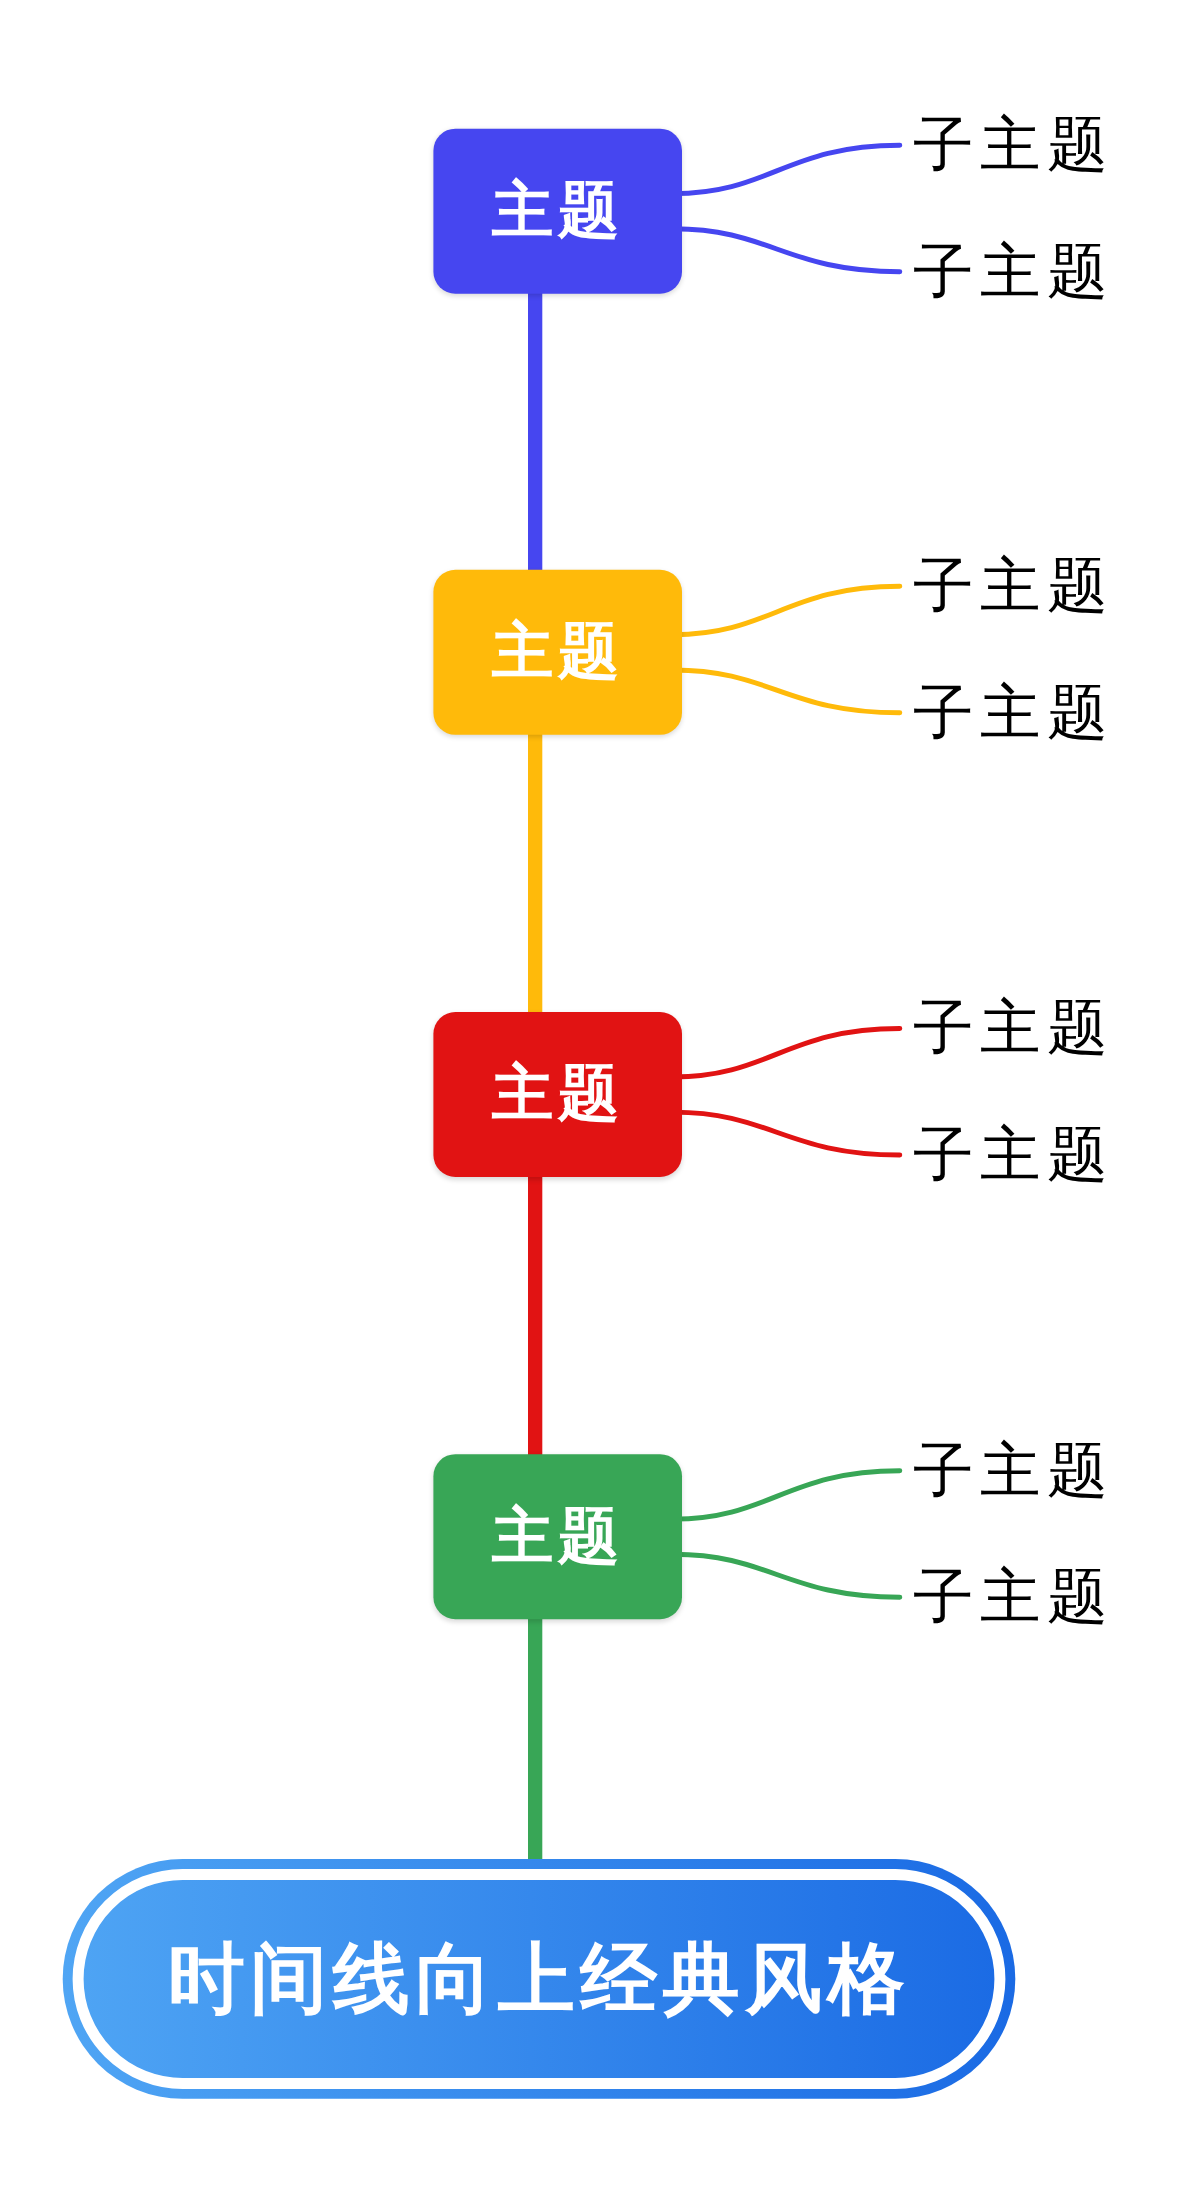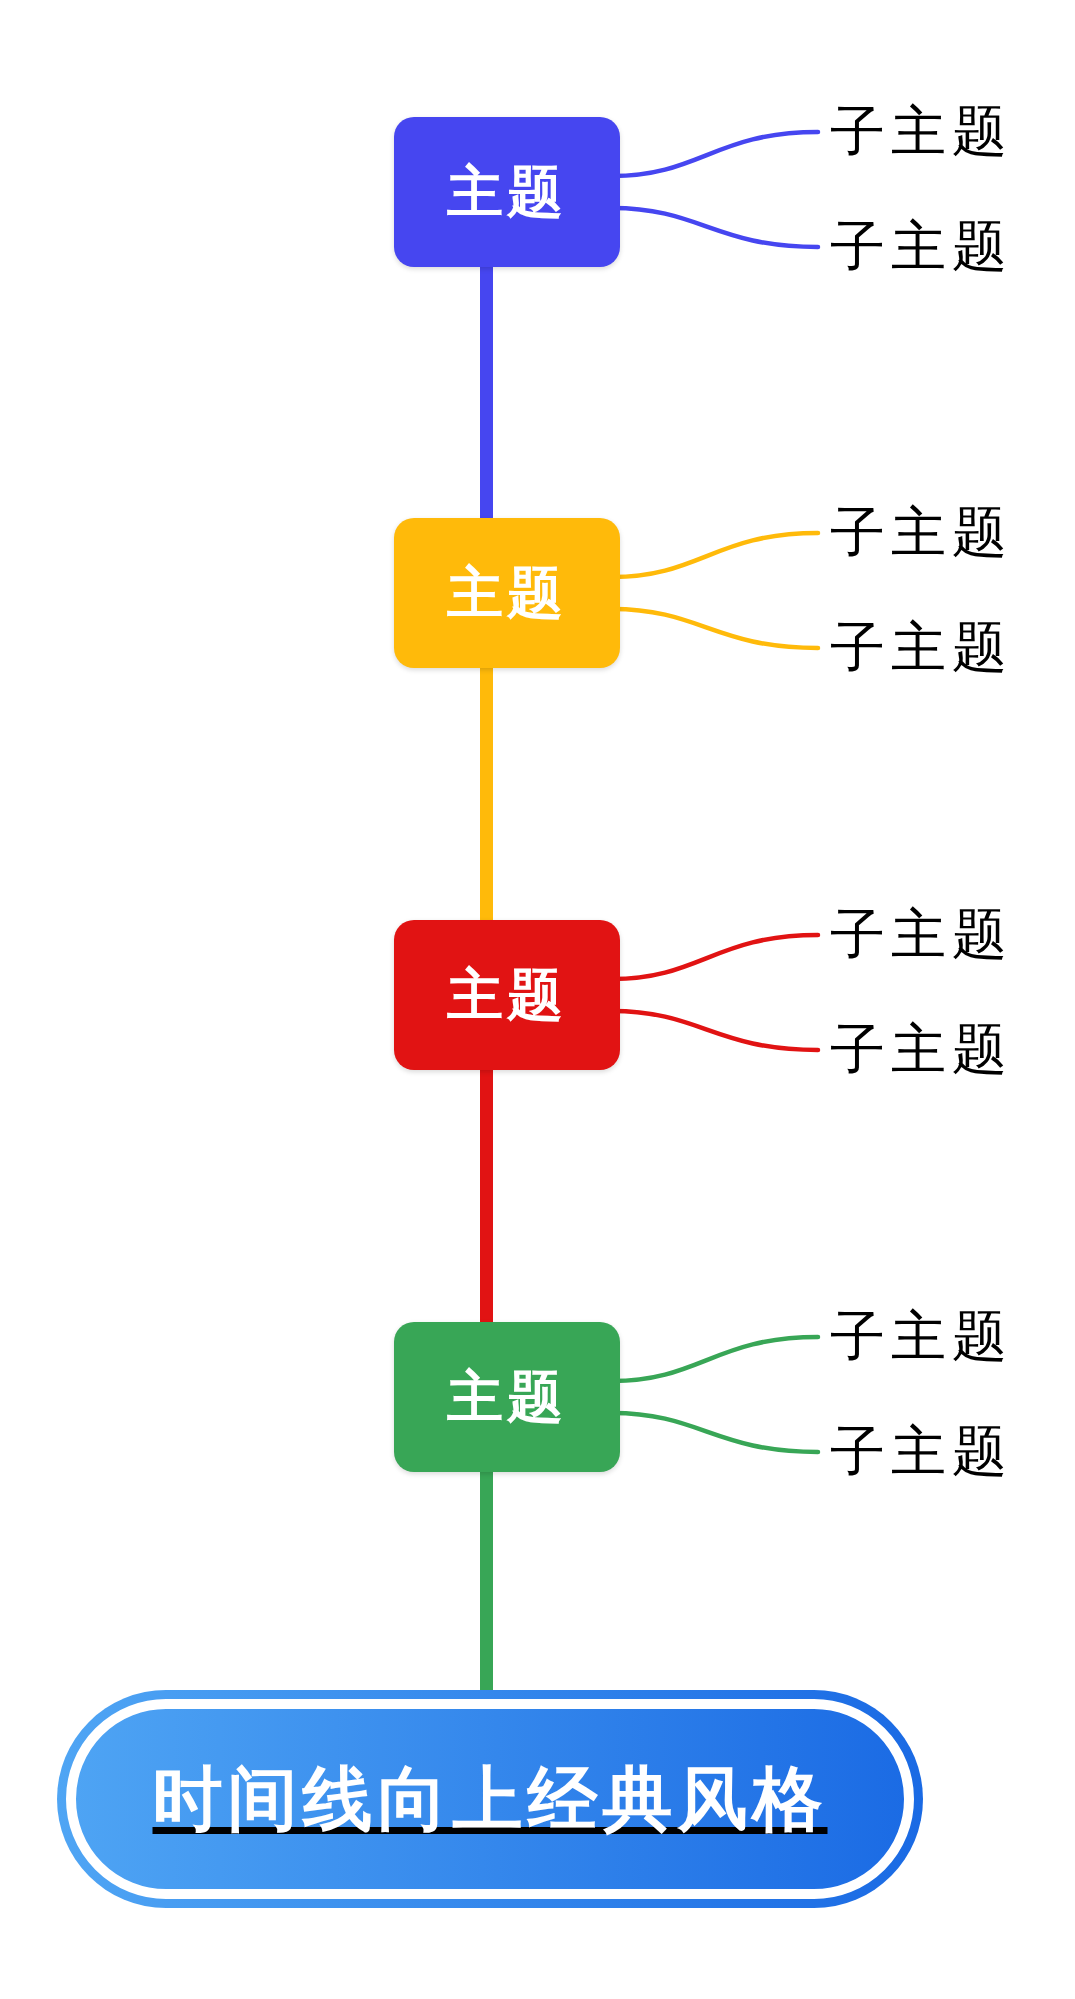--- a/index.html
+++ b/index.html
@@ -25,21 +25,21 @@
   .topic.t4{top:1322px;}
 
   .subtopic{position:absolute;left:830px;width:220px;height:66px;line-height:66px;
             font-size:55px;letter-spacing:6px;color:#000000;white-space:nowrap;z-index:3;font-family:Liberation Serif, serif;}
   .subtopic.g1a{top:99px;}  .subtopic.g1b{top:214px;}
   .subtopic.g2a{top:500px;} .subtopic.g2b{top:615px;}
   .subtopic.g3a{top:902px;} .subtopic.g3b{top:1017px;}
   .subtopic.g4a{top:1304px;}.subtopic.g4b{top:1419px;}
 
   .root{position:absolute;left:57px;top:1690px;width:866px;height:218px;border-radius:109px;
-        display:flex;align-items:center;justify-content:center;z-index:4;text-decoration:underline;}
+        display:flex;align-items:center;justify-content:center;z-index:4;}
   .root-ring{position:absolute;inset:9px;border:10px solid #ffffff;border-radius:100px;pointer-events:none;}
   .root .label{position:relative;color:#ffffff;font-size:70px;font-weight:700;letter-spacing:5px;line-height:1;z-index:1;}
 </style>
 </head>
 <body>
 
 <div class="canvas">
 
   <div class="spine s1" style="background-color: rgb(70, 70, 240);"></div>
   <div class="spine s2" style="background-color: rgb(255, 186, 10);"></div>

